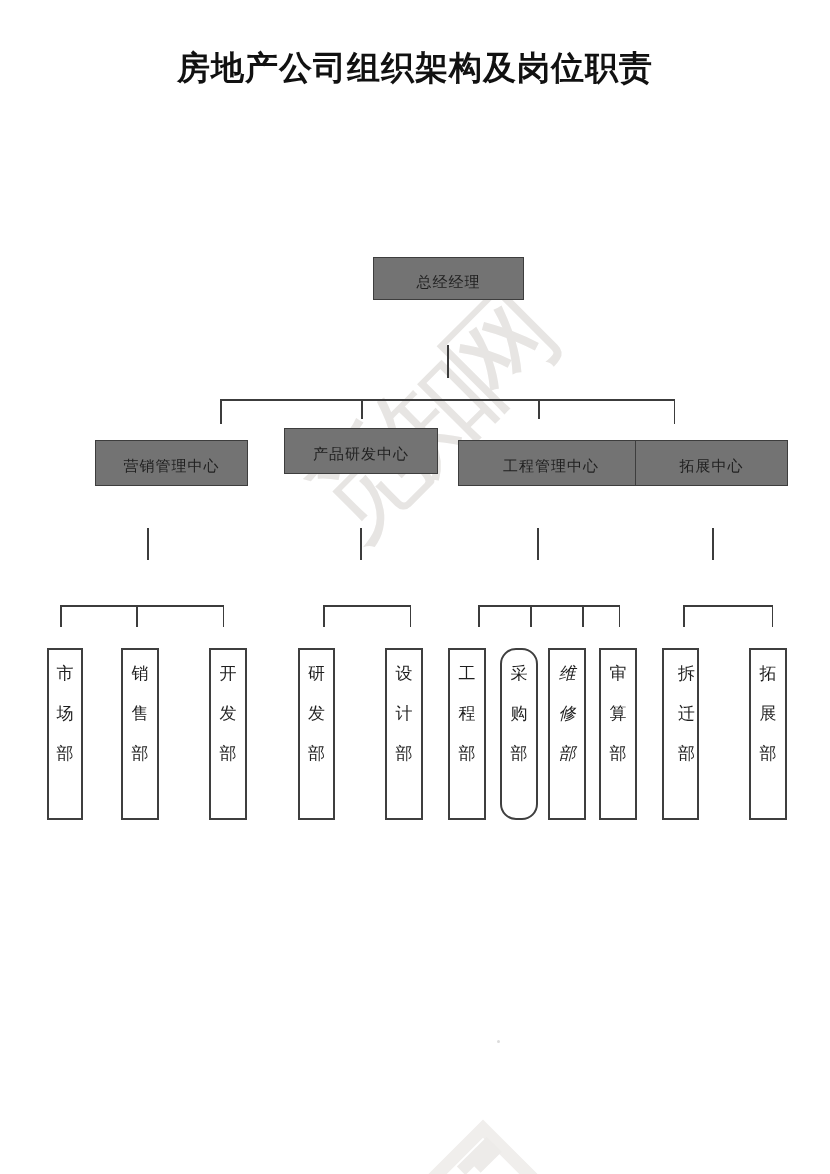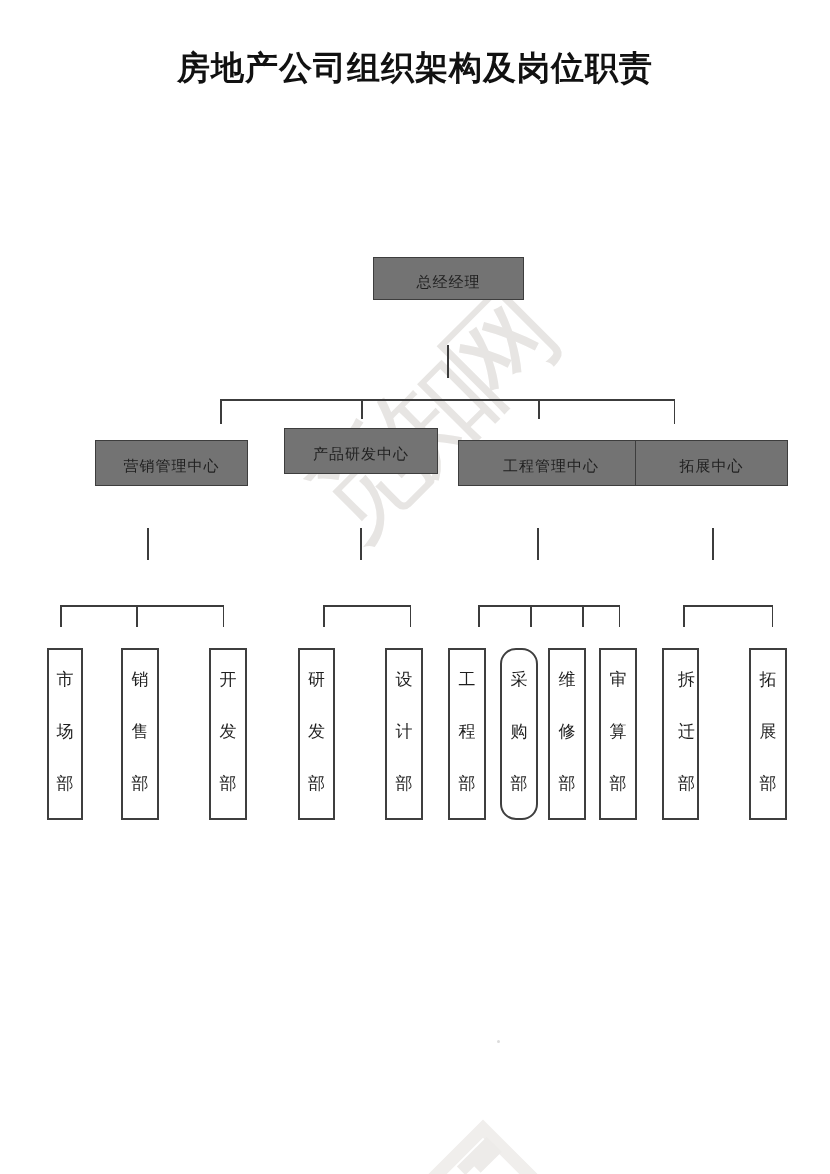--- a/index.html
+++ b/index.html
@@ -28,21 +28,21 @@
     font-size:15px; padding-top:7px; box-sizing:border-box;
     letter-spacing:1px;
   }
   .vbox {
     position:absolute; top:648px; height:172px;
     background:#fff; border:2px solid #3f3f3f;
     box-sizing:border-box; text-align:center;
   }
   .vtext {
     display:block; width:18px; margin:4px auto 0;
-    font-size:17px; line-height:52px; word-break:break-all;
+    font-size:17px; line-height:40px; word-break:break-all;
   }
 
   
   .vline { position:absolute; width:1.5px; background:#3c3c3c; }
   .hline { position:absolute; height:1.5px; background:#3c3c3c; }
 
   
   .watermark-center {
     position:absolute; left:170px; top:340px; width:520px; height:160px;
     display:flex; align-items:center; justify-content:center;
@@ -137,21 +137,21 @@
   <div class="vbox" style="left:385px; width:38px;">
     <span class="vtext">设计部</span>
     </div>
 
   <div class="vbox" style="left:448px; width:38px;">
     <span class="vtext">工程部</span>
     </div>
   <div class="vbox" style="left:500px; width:38px;border-radius:16px;">
     <span class="vtext">采购部</span>
     </div>
-  <div class="vbox" style="left:548px; width:38px;">
+  <div class="vbox" style="left:548px; width:38px;font-style:italic;">
     <span class="vtext">维修部</span>
     </div>
   <div class="vbox" style="left:599px; width:38px;">
     <span class="vtext">审算部</span>
     </div>
 
   <div class="vbox" style="left:662px; width:37px;padding-left:12px;">
     <span class="vtext">拆迁部</span>
     </div>
   <div class="vbox" style="left:749px; width:38px;">

